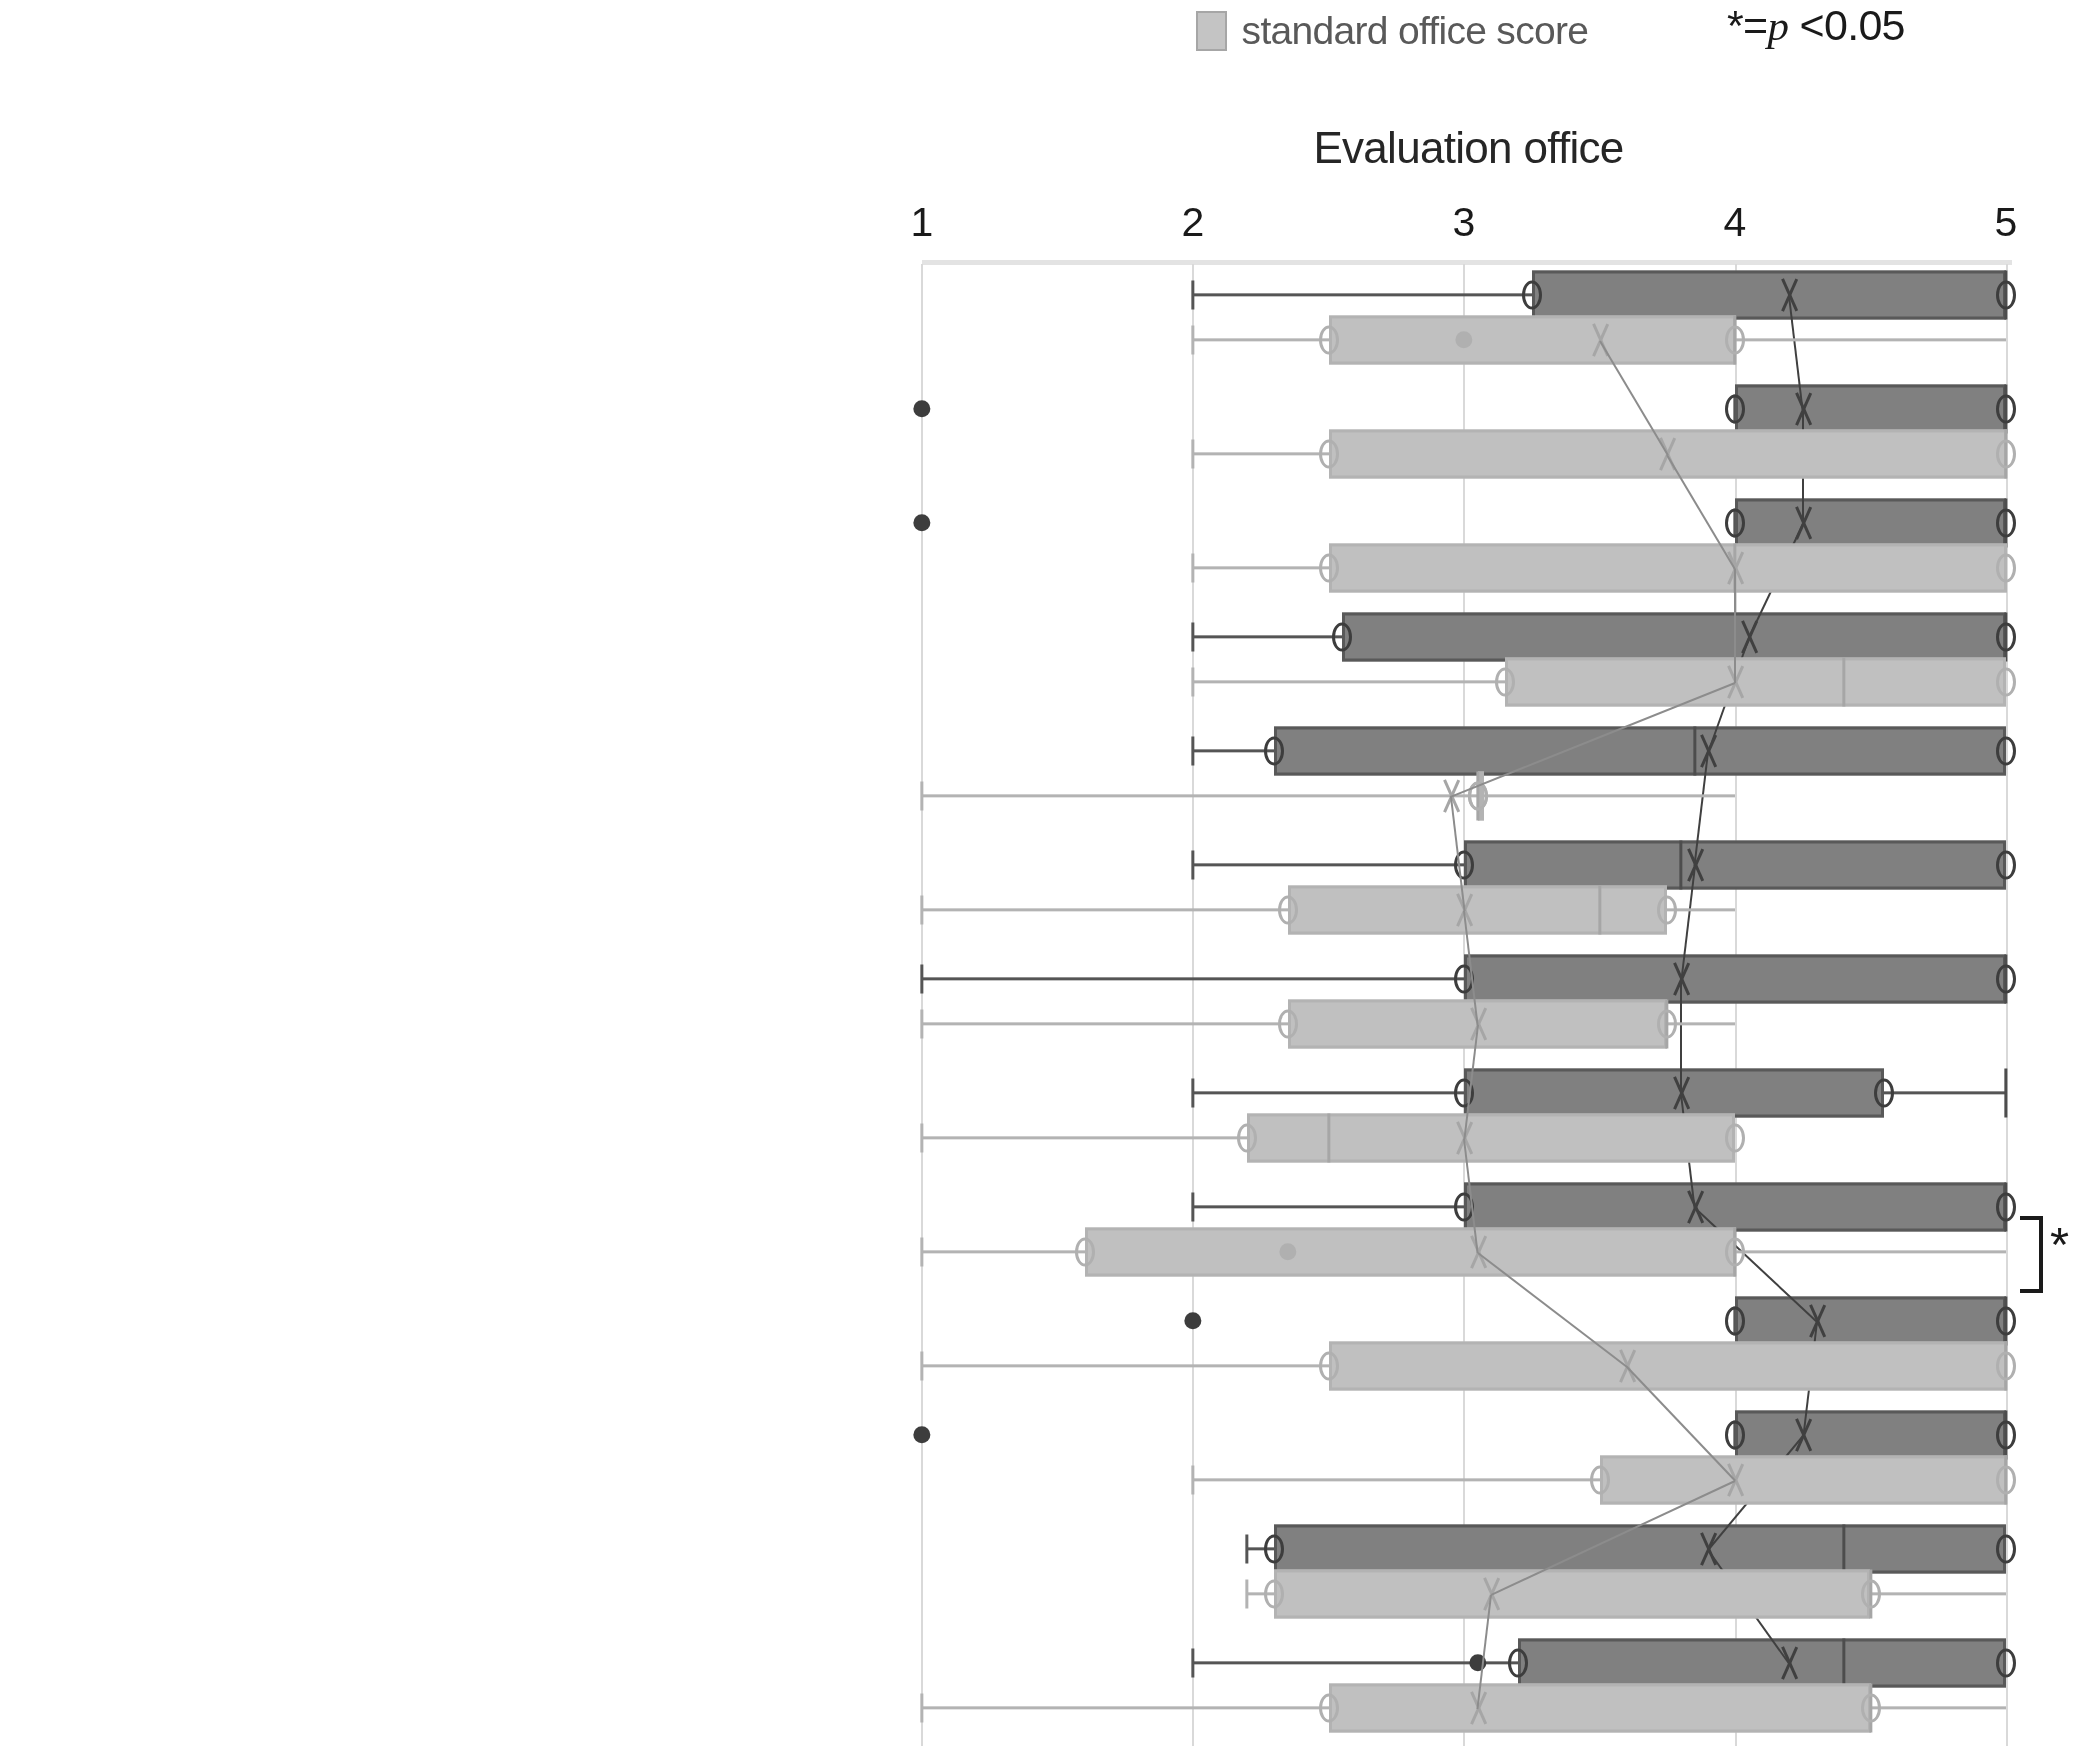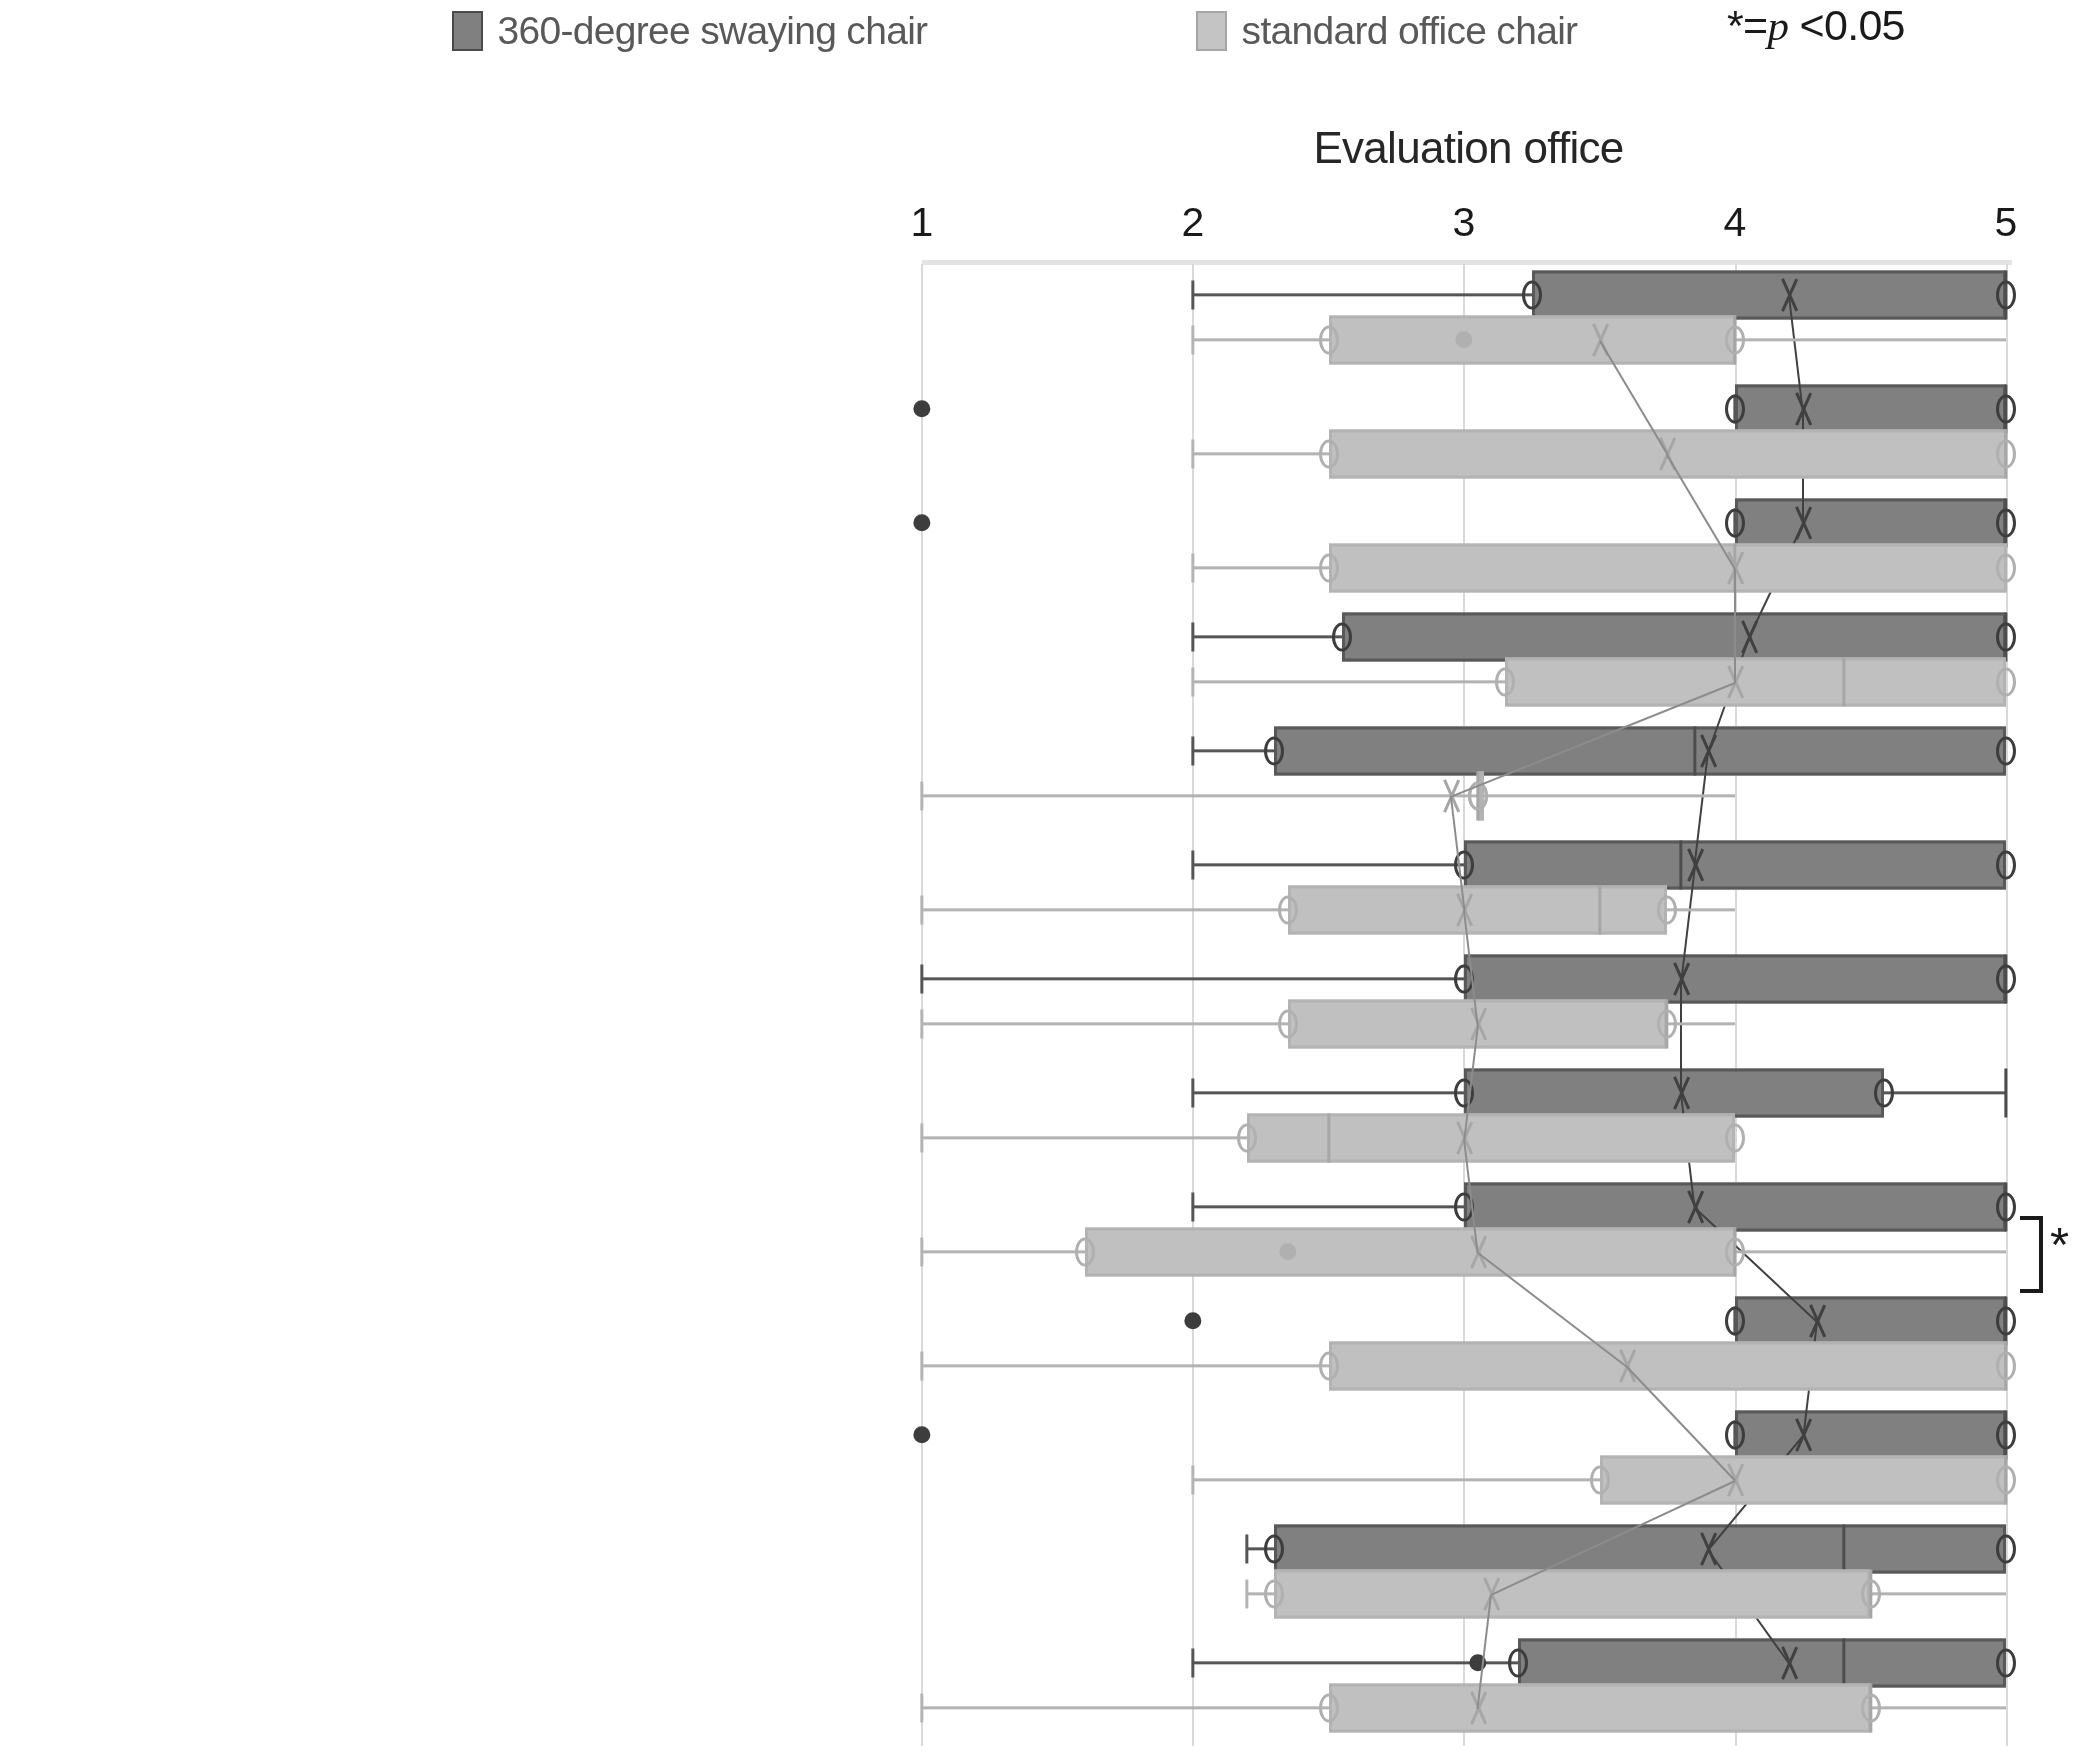--- a/index.html
+++ b/index.html
@@ -59,27 +59,23 @@
 
   
   #sig-bracket{position:absolute;left:2020px;top:1216px;width:22.6px;height:77px;
                border:4px solid #1a1a1a;border-left:none;box-sizing:border-box;}
   #sig-star{position:absolute;left:2050px;top:1220px;font-size:49px;color:#1a1a1a;line-height:1;}
 </style>
 </head>
 <body>
 
 <div id="legend">
-  <div class="lg-item" id="legend-dark">
-    <span class="lg-swatch dark"></span>
-    <span class="lg-text">360-degree swaying chair</span>
-  </div>
   <div class="lg-item" id="legend-light">
     <span class="lg-swatch light"></span>
-    <span class="lg-text">standard office chair</span>
+    <span class="lg-text">standard office score</span>
   </div>
   <div id="legend-pvalue"><span>*</span><span>=</span><i>p</i> <span>&lt;0.05</span></div>
 </div>
 
 <div id="axis-title">Evaluation office</div>
 
 <div id="ticks">
     <div class="tick-label" style="left: 0px;">1</div>
     <div class="tick-label" style="left: 271px;">2</div>
     <div class="tick-label" style="left: 542px;">3</div>

